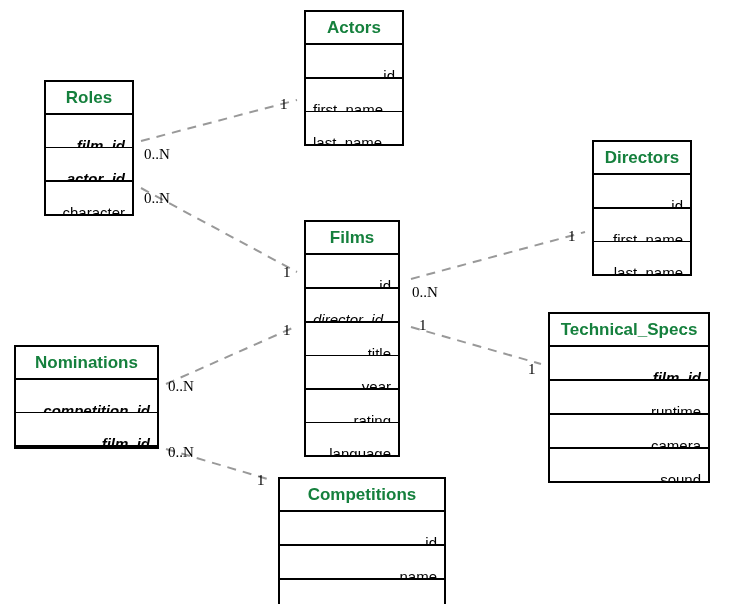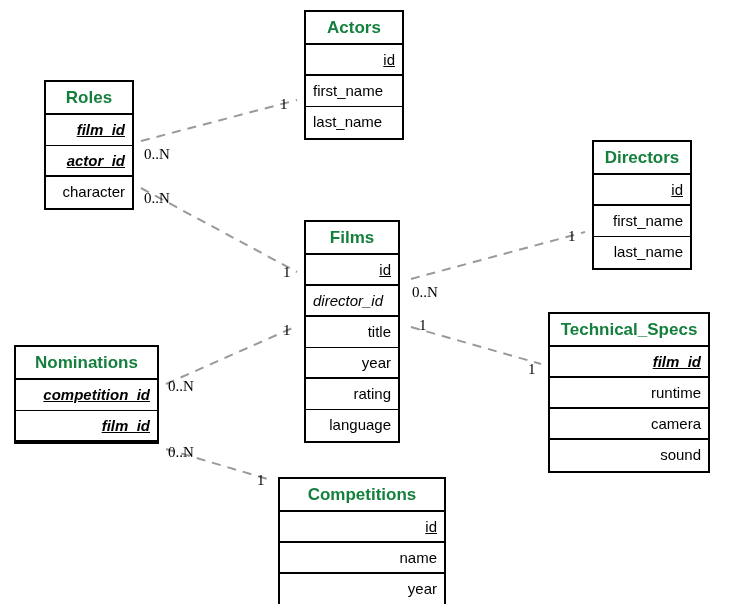--- a/index.html
+++ b/index.html
@@ -34,21 +34,21 @@
     white-space: nowrap;
     overflow: hidden;
     background: #ffffff;
   }
   .attr {
     box-sizing: border-box;
     font-size: 15px;
     color: #000000;
     height: 31px;
     line-height: 29px;
-    padding: 0 7px;
+    padding: 16px 7px;
     white-space: nowrap;
     overflow: hidden;
     background: #ffffff;
     border-bottom: 1px solid #000000;
   }
   .attr:last-child {
     border-bottom: none;
   }
   .attr.sep-strong {
     border-bottom: 2px solid #000000;

